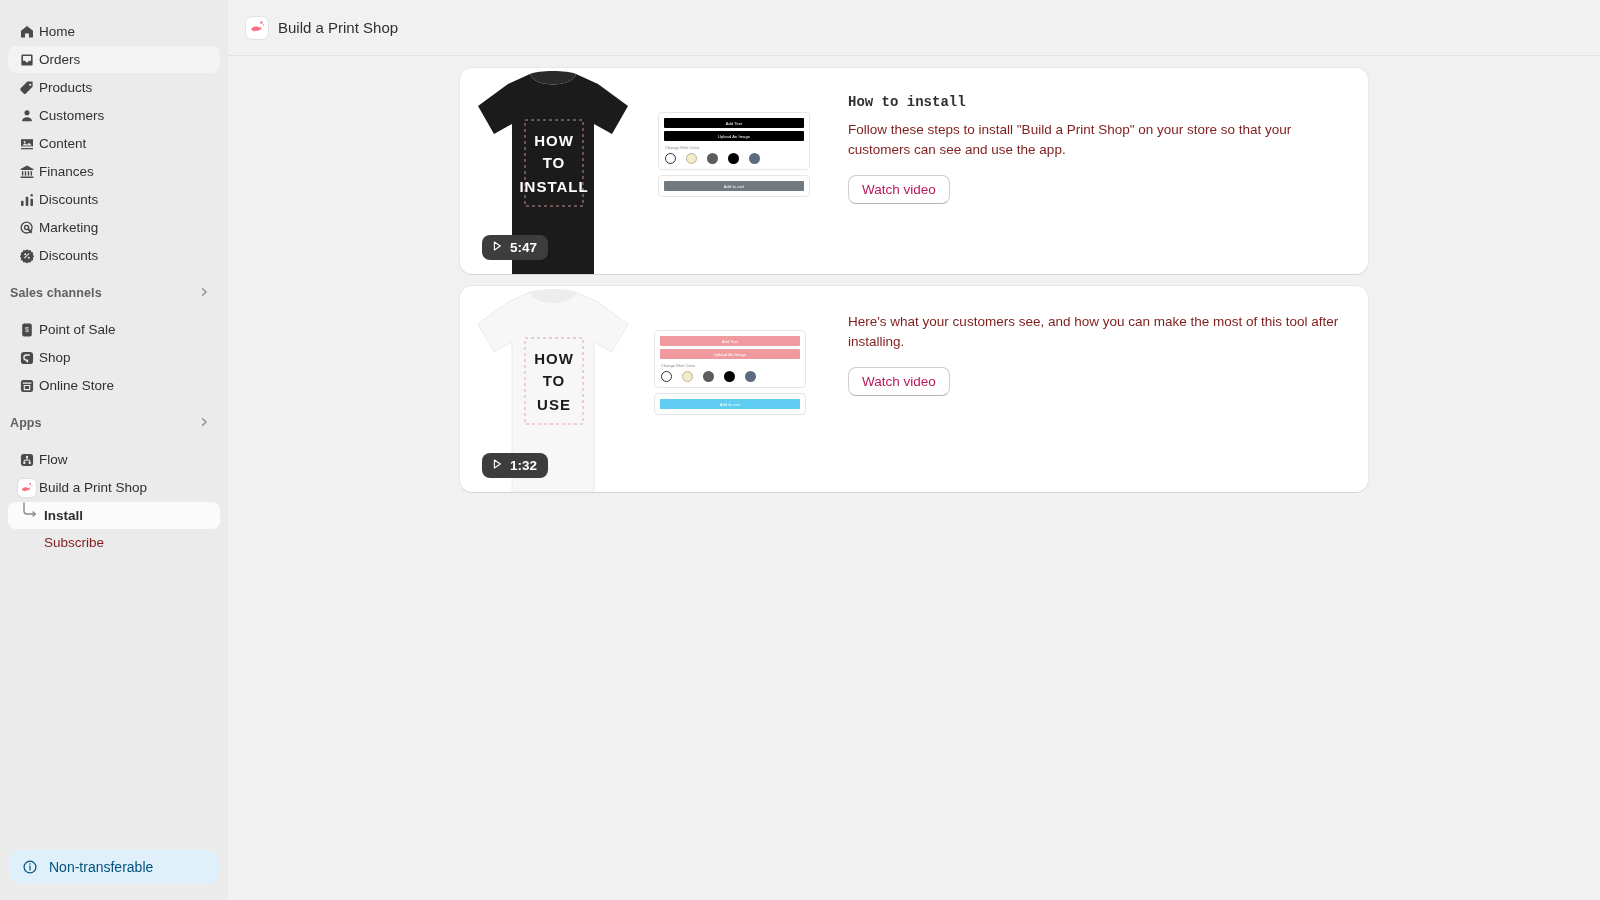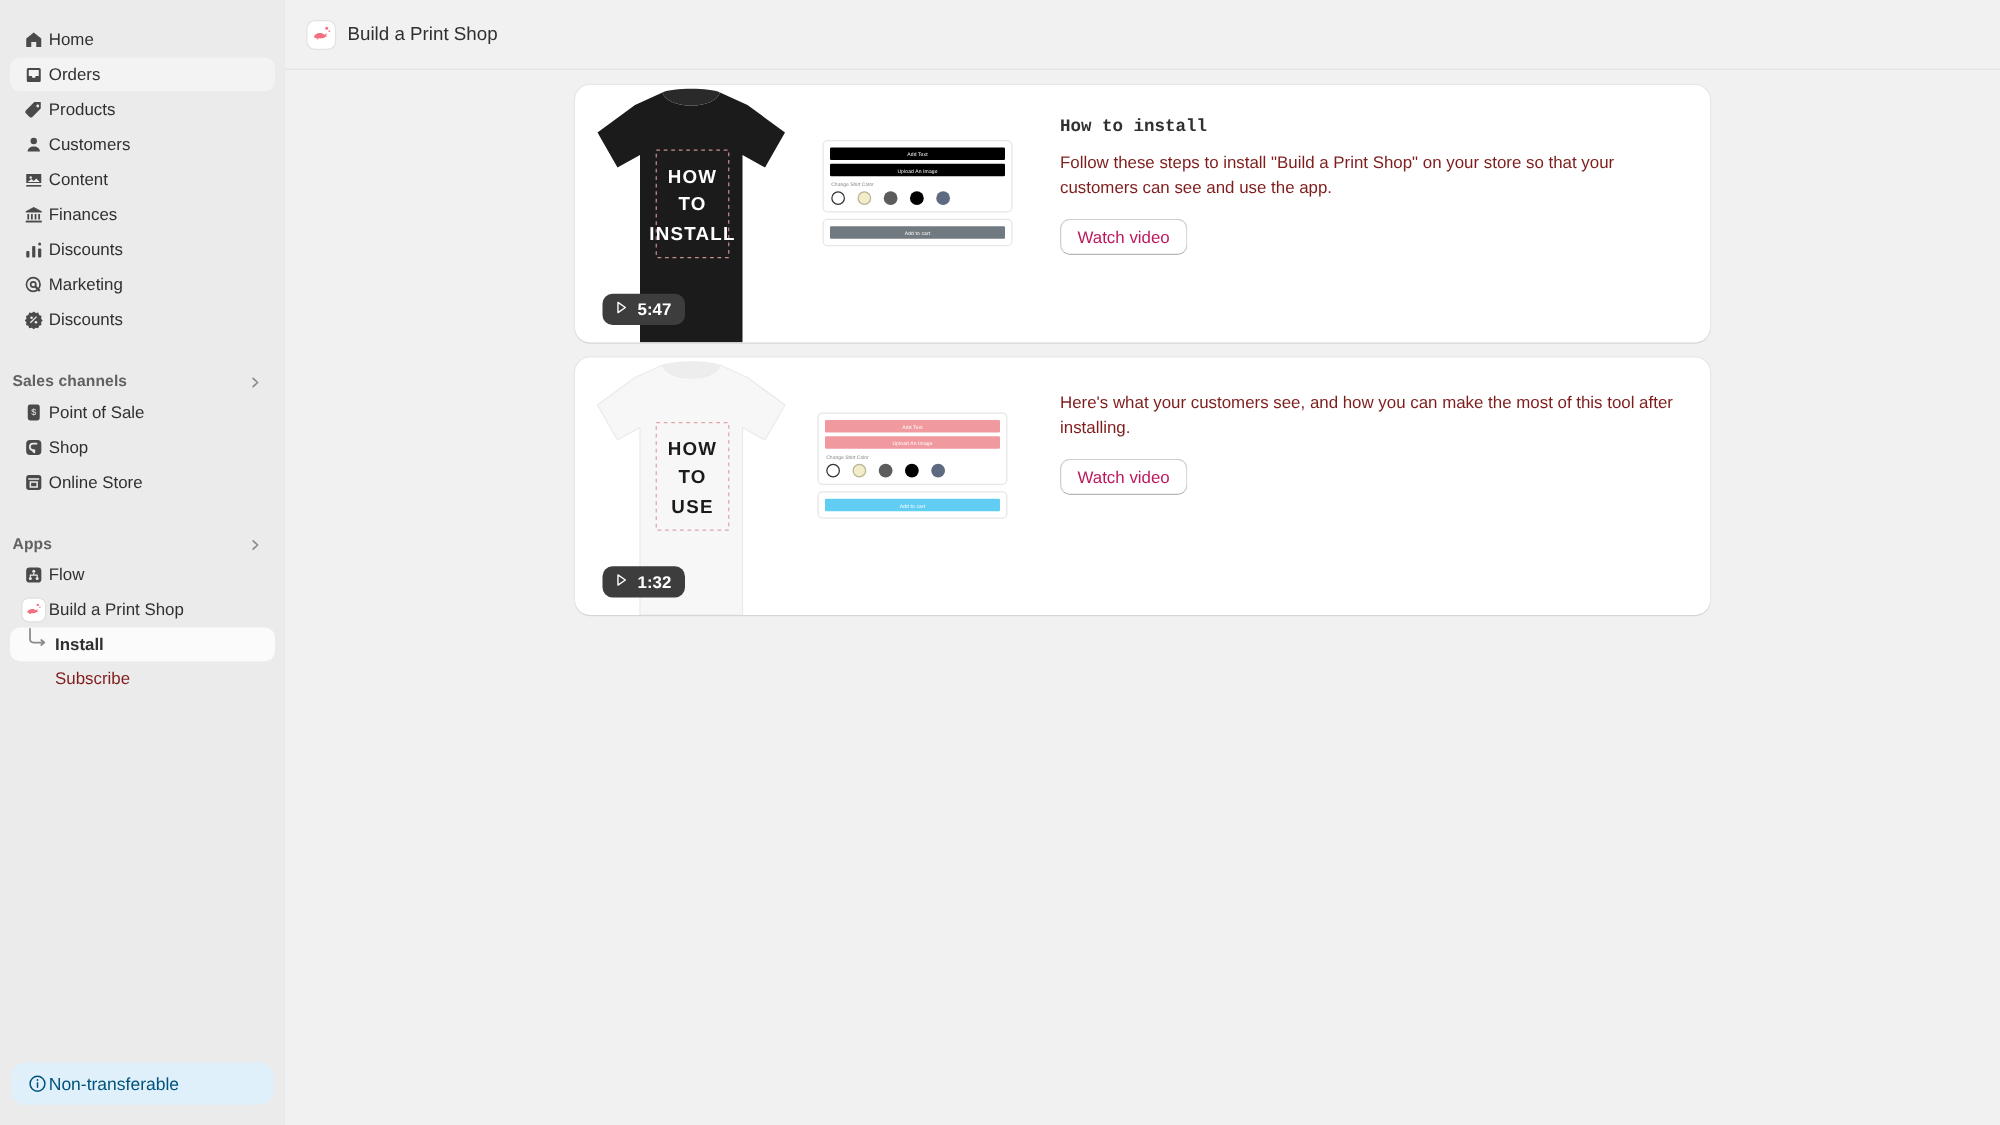--- a/index.html
+++ b/index.html
@@ -26,21 +26,21 @@
     border-radius: 8px;
     color: #303030; font-size: 13.5px;
     cursor: pointer; margin-bottom: 1px;
   }
   .nav-item .label { white-space: nowrap; }
   .nav-item.active { background: #f3f3f3; }
   .ic { width: 18px; height: 18px; display: inline-flex; align-items: center; justify-content: center; flex: none; }
   .ic svg { display: block; }
 
   .section-head {
-    display: flex; align-items: flex-end; justify-content: space-between;
+    display: flex; align-items: flex-start; justify-content: space-between;
     padding: 0 18px 0 10px; height: 26px;
     margin-top: 16px; margin-bottom: 4px;
   }
   .section-head .t { font-size: 12.5px; color: #616161; font-weight: 600; letter-spacing: .1px; }
   .chev { color: #8a8a8a; display: flex; }
 
   .sub-wrap { position: relative; padding: 0 8px; }
   .nav-sub {
     display: flex; align-items: center; gap: 8px;
     height: 27px; padding-left: 36px;
@@ -54,21 +54,21 @@
   .appicon {
     width: 18px; height: 18px; border-radius: 5px; background: #fff;
     display: flex; align-items: center; justify-content: center; flex: none;
     box-shadow: 0 0 0 1px rgba(0,0,0,.05);
   }
 
   .spacer { flex: 1 1 auto; }
   .settings-row { padding: 0 8px; margin-bottom: 8px; }
   .badge-row { padding: 0 9px 16px 9px; }
   .badge {
-    display: flex; align-items: center; gap: 0;
+    display: flex; align-items: center; gap: 10px;
     background: #dff0fb; color: #00527c;
     height: 34px; border-radius: 12px; padding: 0 12px;
     font-size: 14px; cursor: pointer;
   }
 
   
   .main { flex: 1 1 auto; height: 900px; background: #f1f1f1; display: flex; flex-direction: column; }
   .topbar {
     height: 56px; background: #f1f1f1;
     display: flex; align-items: center; gap: 10px;

